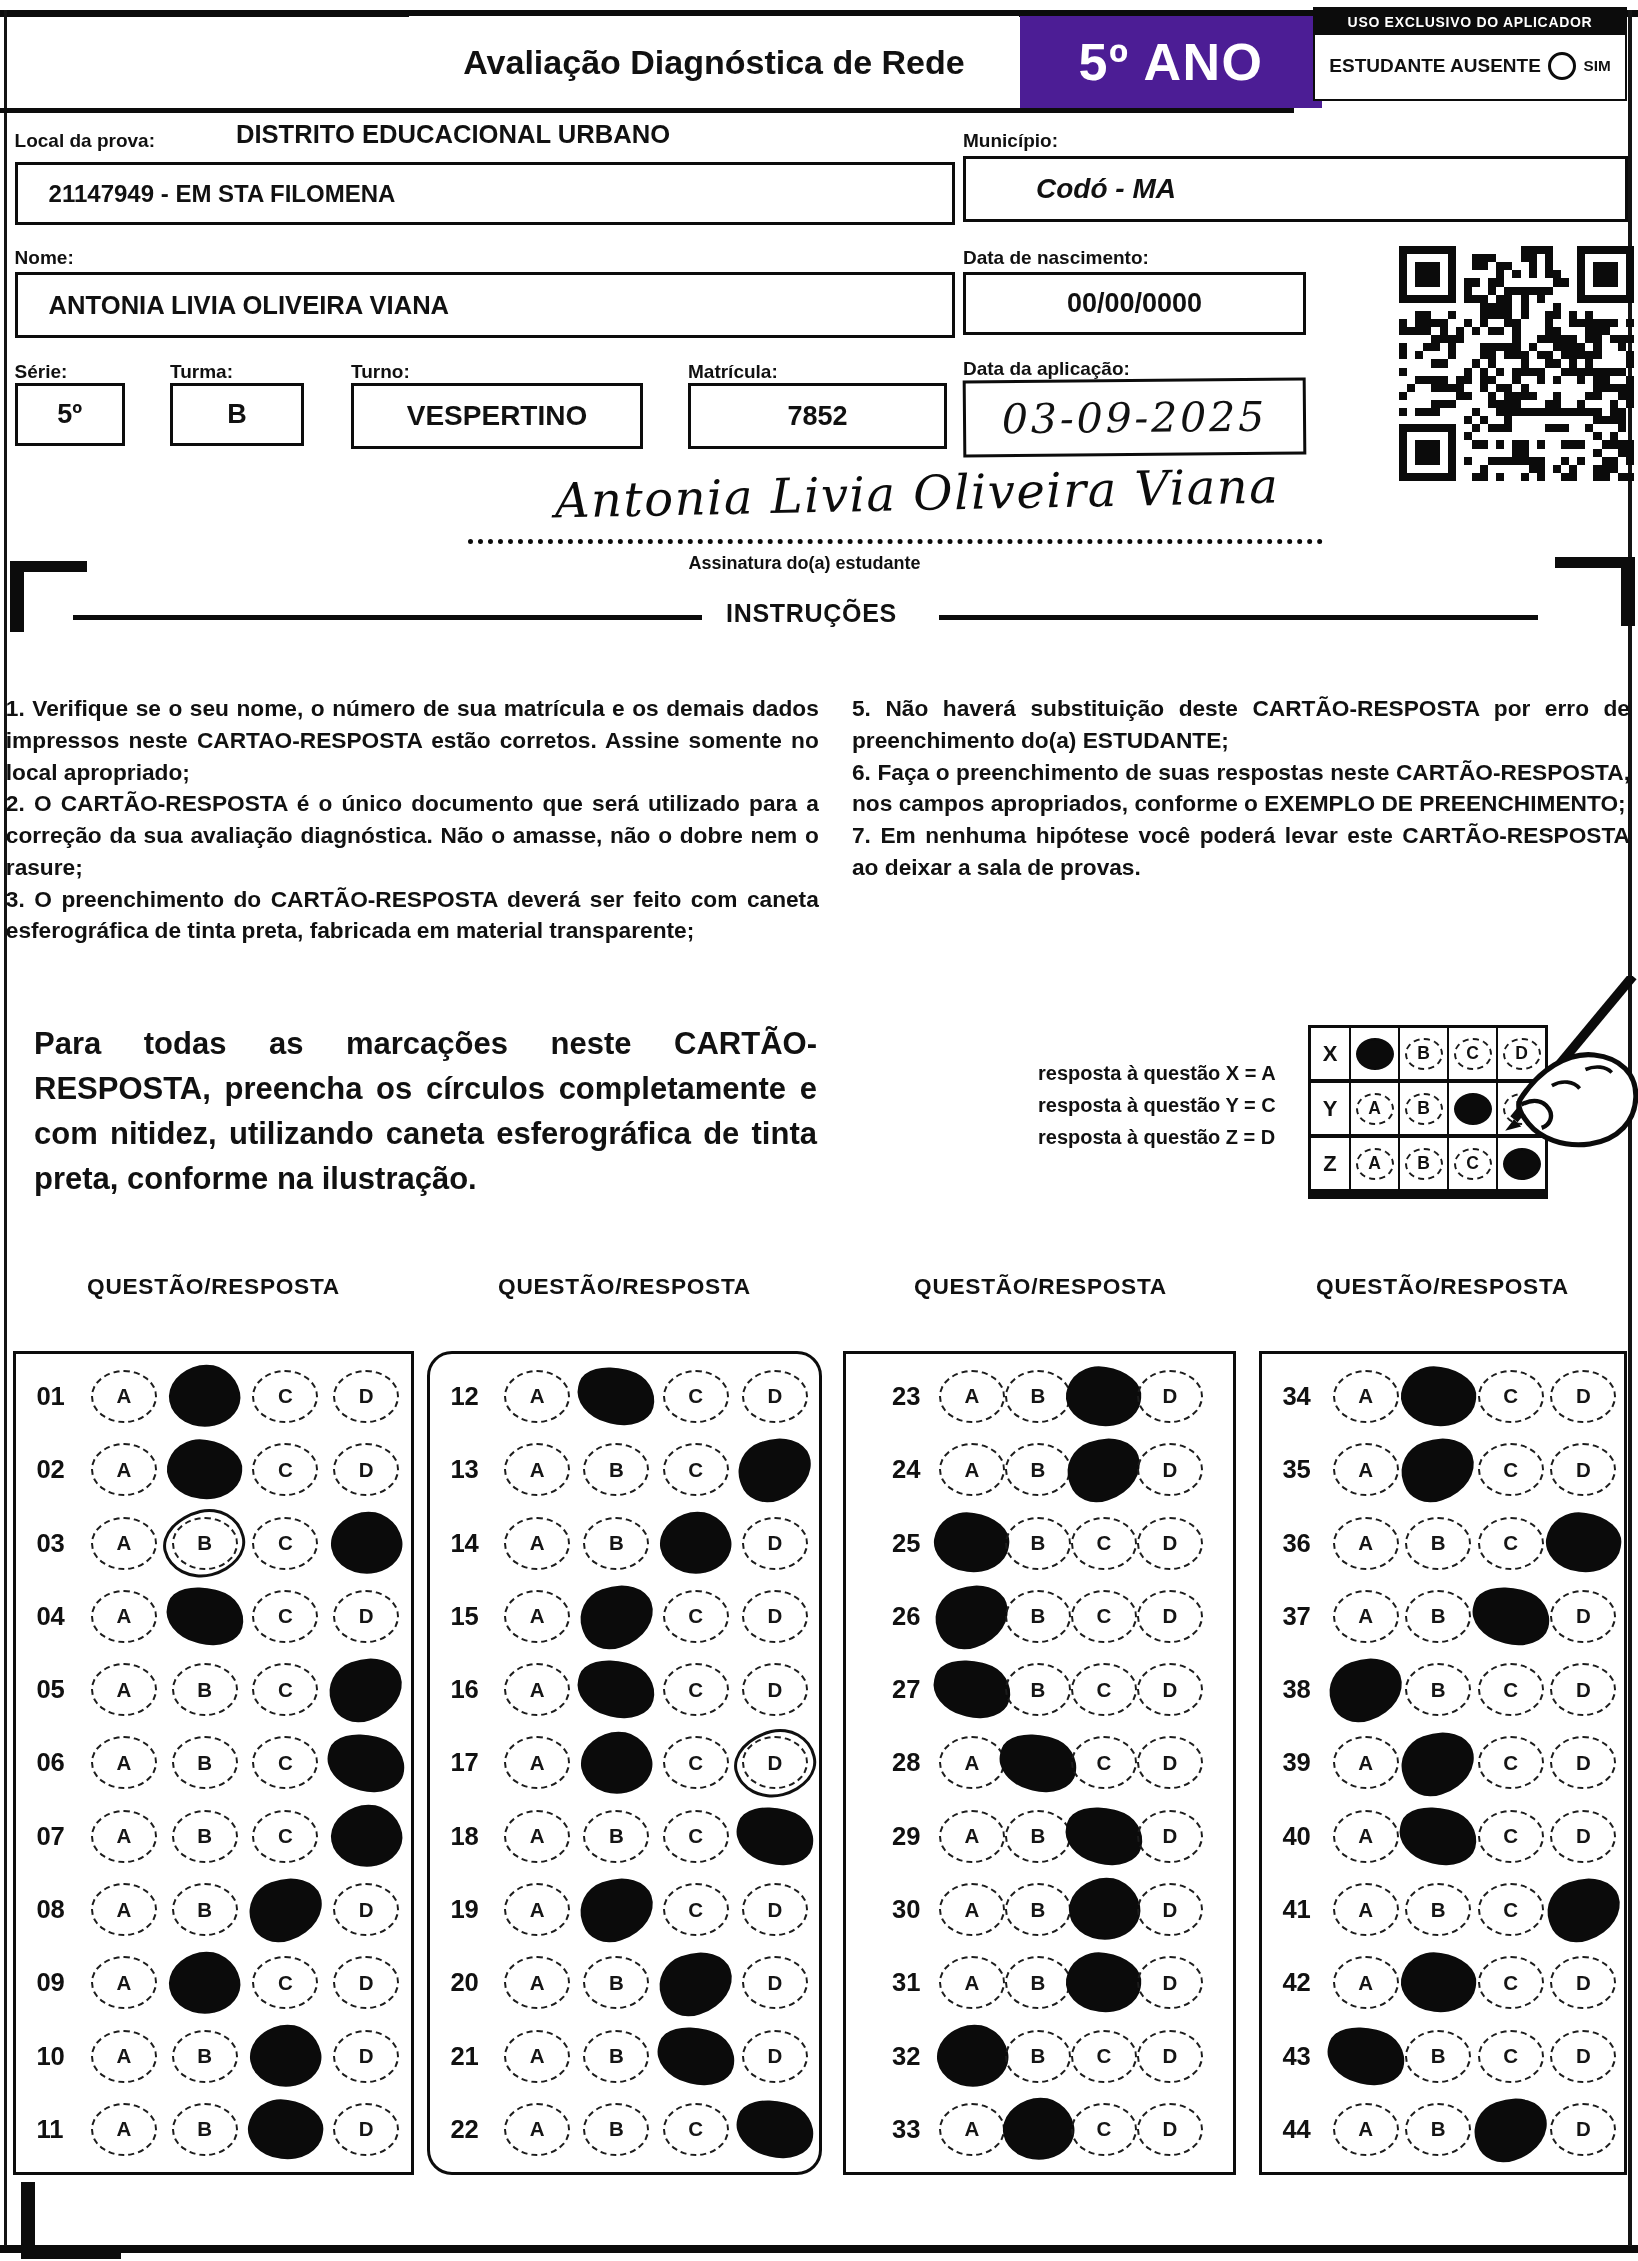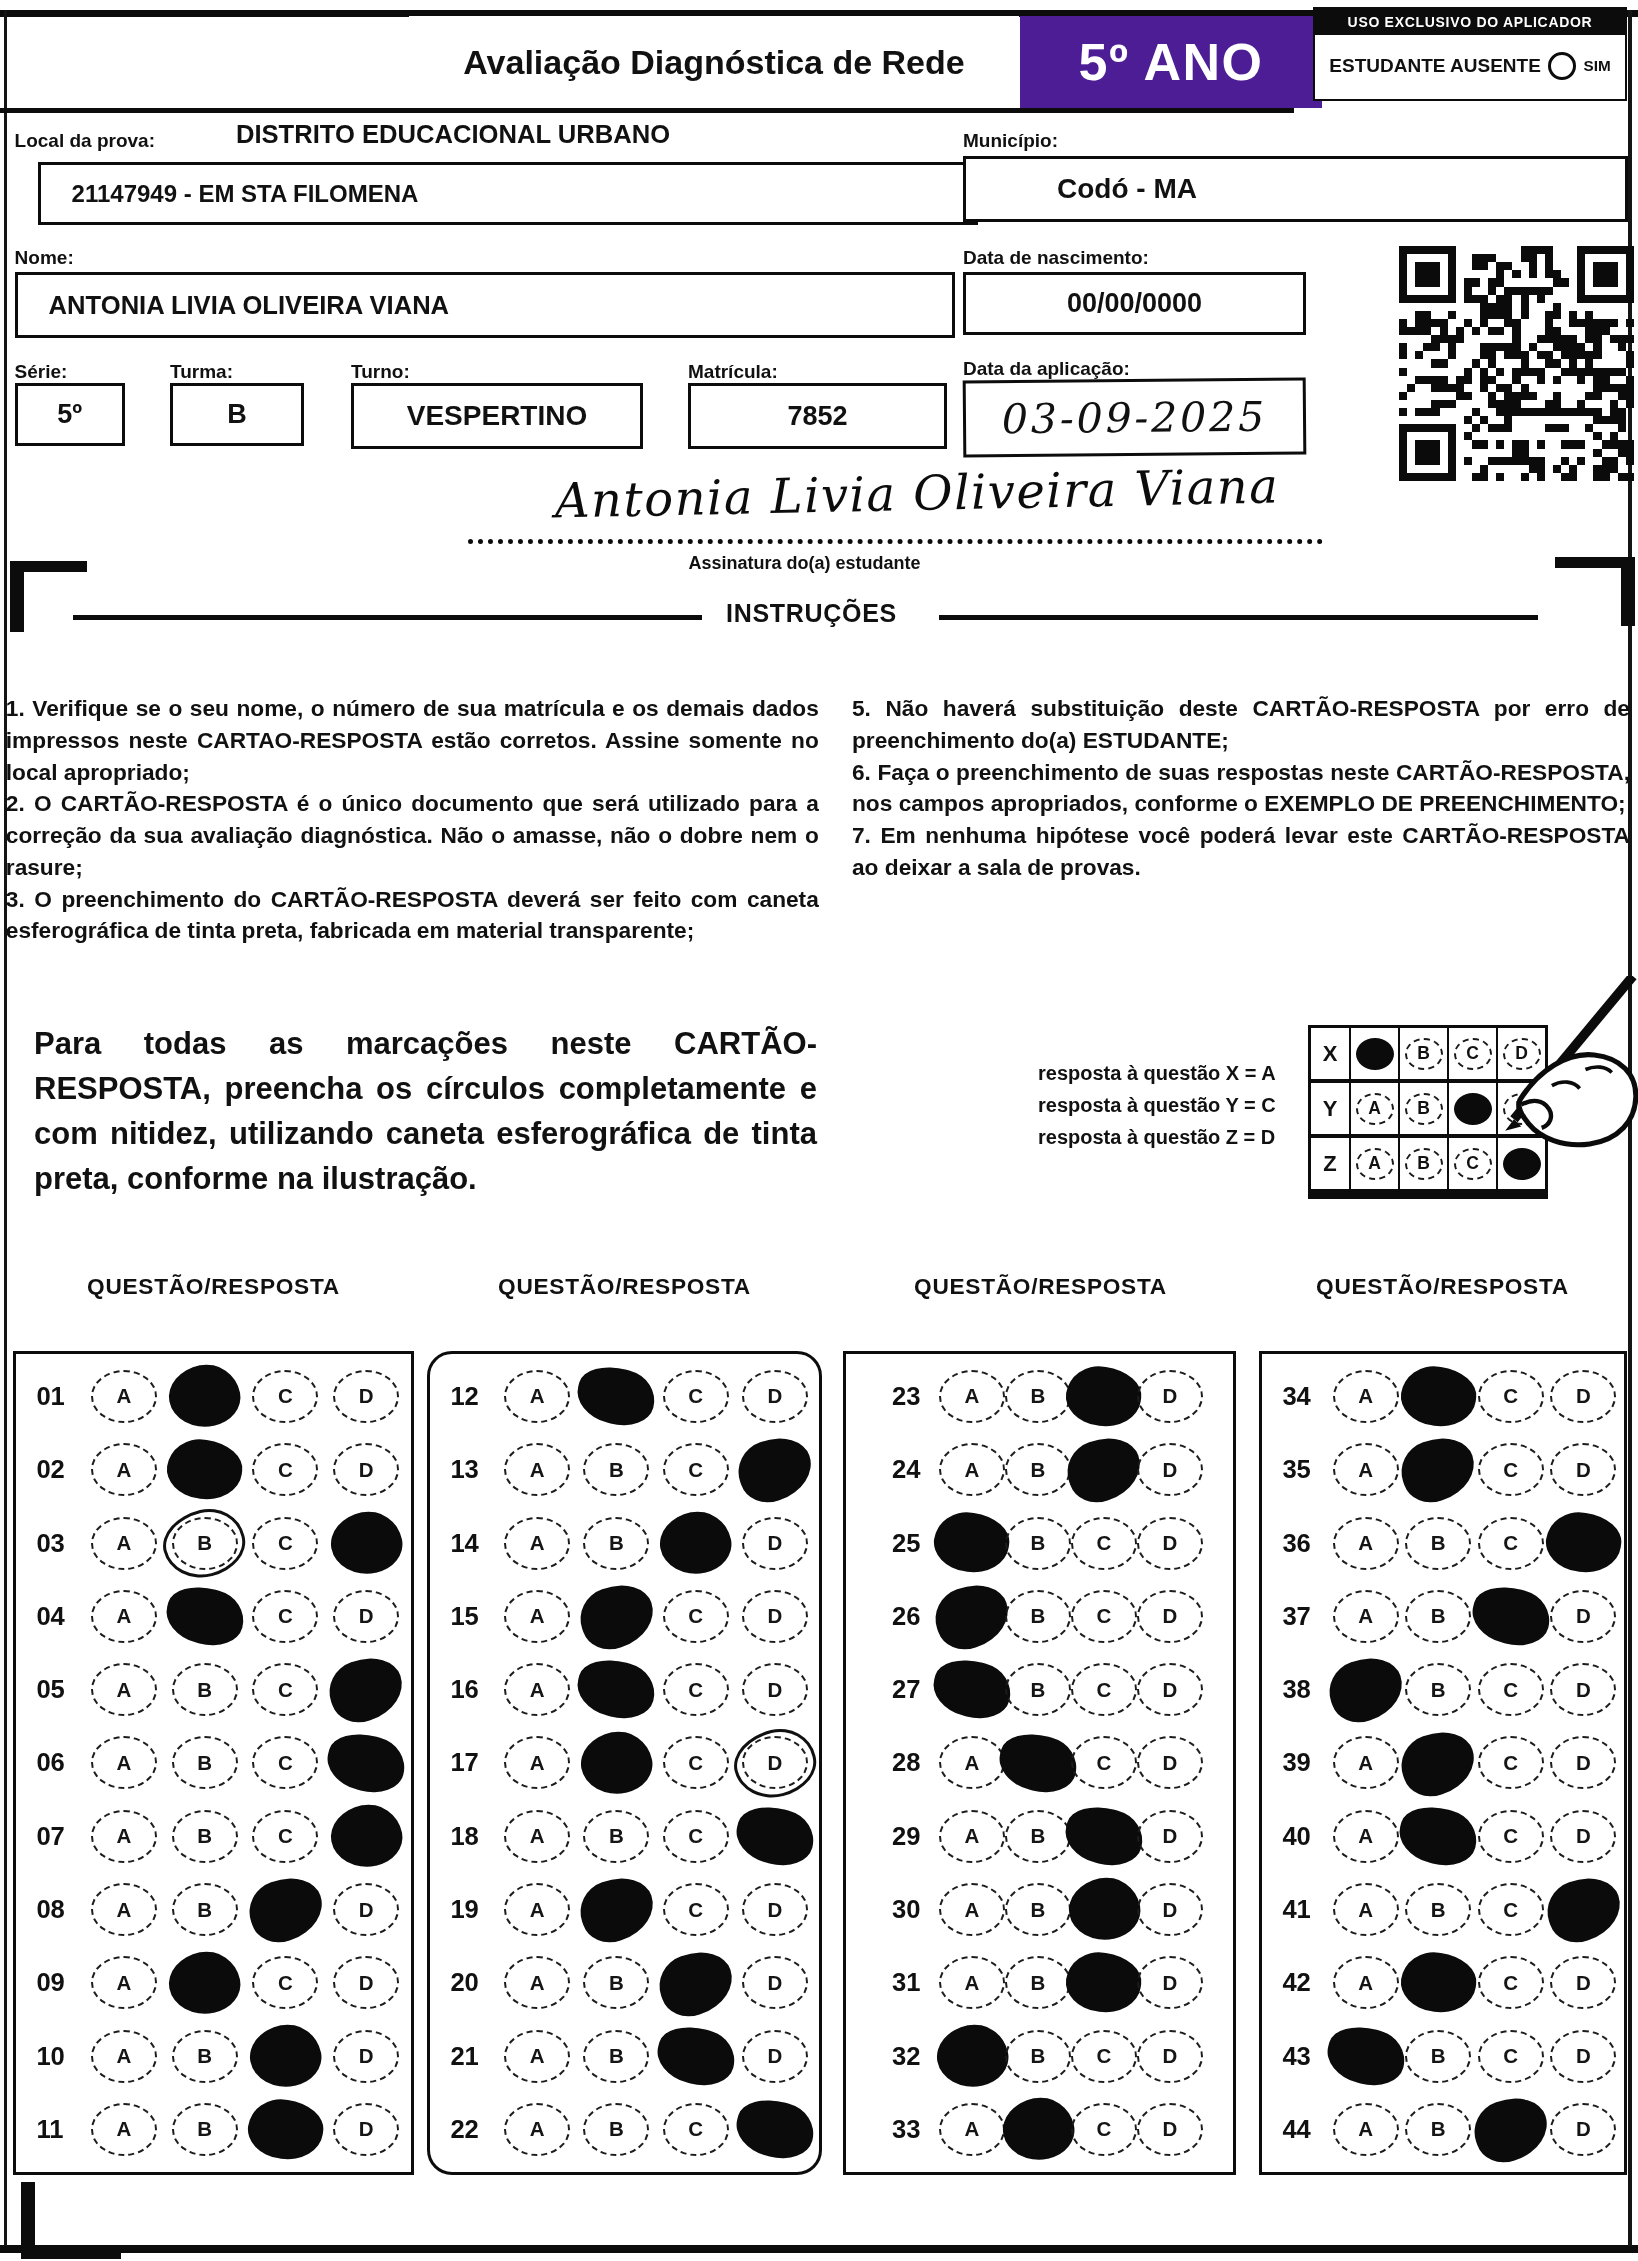--- a/index.html
+++ b/index.html
@@ -116,22 +116,22 @@
   <div class="district">DISTRITO EDUCACIONAL URBANO</div>
   <div class="lbl" style="left:963px;top:130px;">Município:</div>
   <div class="lbl" style="left:14.6px;top:247px;">Nome:</div>
   <div class="lbl" style="left:963px;top:247px;">Data de nascimento:</div>
   <div class="lbl" style="left:14.6px;top:361px;">Série:</div>
   <div class="lbl" style="left:170px;top:361px;">Turma:</div>
   <div class="lbl" style="left:351px;top:361px;">Turno:</div>
   <div class="lbl" style="left:688px;top:361px;">Matrícula:</div>
   <div class="lbl" style="left:963px;top:358px;">Data da aplicação:</div>
 
-  <div class="fbox pad" style="left:14.6px;top:162px;width:940px;height:63px;margin-left:23px;">21147949 - EM STA FILOMENA</div>
-  <div class="fbox pad" style="left:963px;top:156px;width:665px;height:66px;font-size:28px;padding-left:91px;">Codó - MA</div>
+  <div class="fbox pad" style="left:14.6px;top:162px;width:940px;height:63px;">21147949 - EM STA FILOMENA</div>
+  <div class="fbox pad" style="left:963px;top:156px;width:665px;height:66px;font-size:28px;padding-left:70px;font-style:italic;">Codó - MA</div>
   <div class="fbox pad" style="left:14.6px;top:272px;width:940px;height:66px;font-size:25.6px;">ANTONIA LIVIA OLIVEIRA VIANA</div>
   <div class="fbox center" style="left:963px;top:272px;width:343px;height:63px;font-size:27px;">00/00/0000</div>
   <div class="fbox center" style="left:14.6px;top:383px;width:110px;height:63px;font-size:27px;">5º</div>
   <div class="fbox center" style="left:170px;top:383px;width:134px;height:63px;font-size:27px;">B</div>
   <div class="fbox center" style="left:351px;top:383px;width:292px;height:66px;font-size:28px;">VESPERTINO</div>
   <div class="fbox center" style="left:688px;top:383px;width:259px;height:66px;font-size:27px;">7852</div>
   <div class="fbox center handwrite date-hand" style="left:963px;top:379px;width:343px;height:77px;">03-09-2025</div>
 
   <div class="qr-wrap">
     <svg id="qr-svg" width="235" height="235" viewBox="0 0 29 29" shape-rendering="crispEdges">

